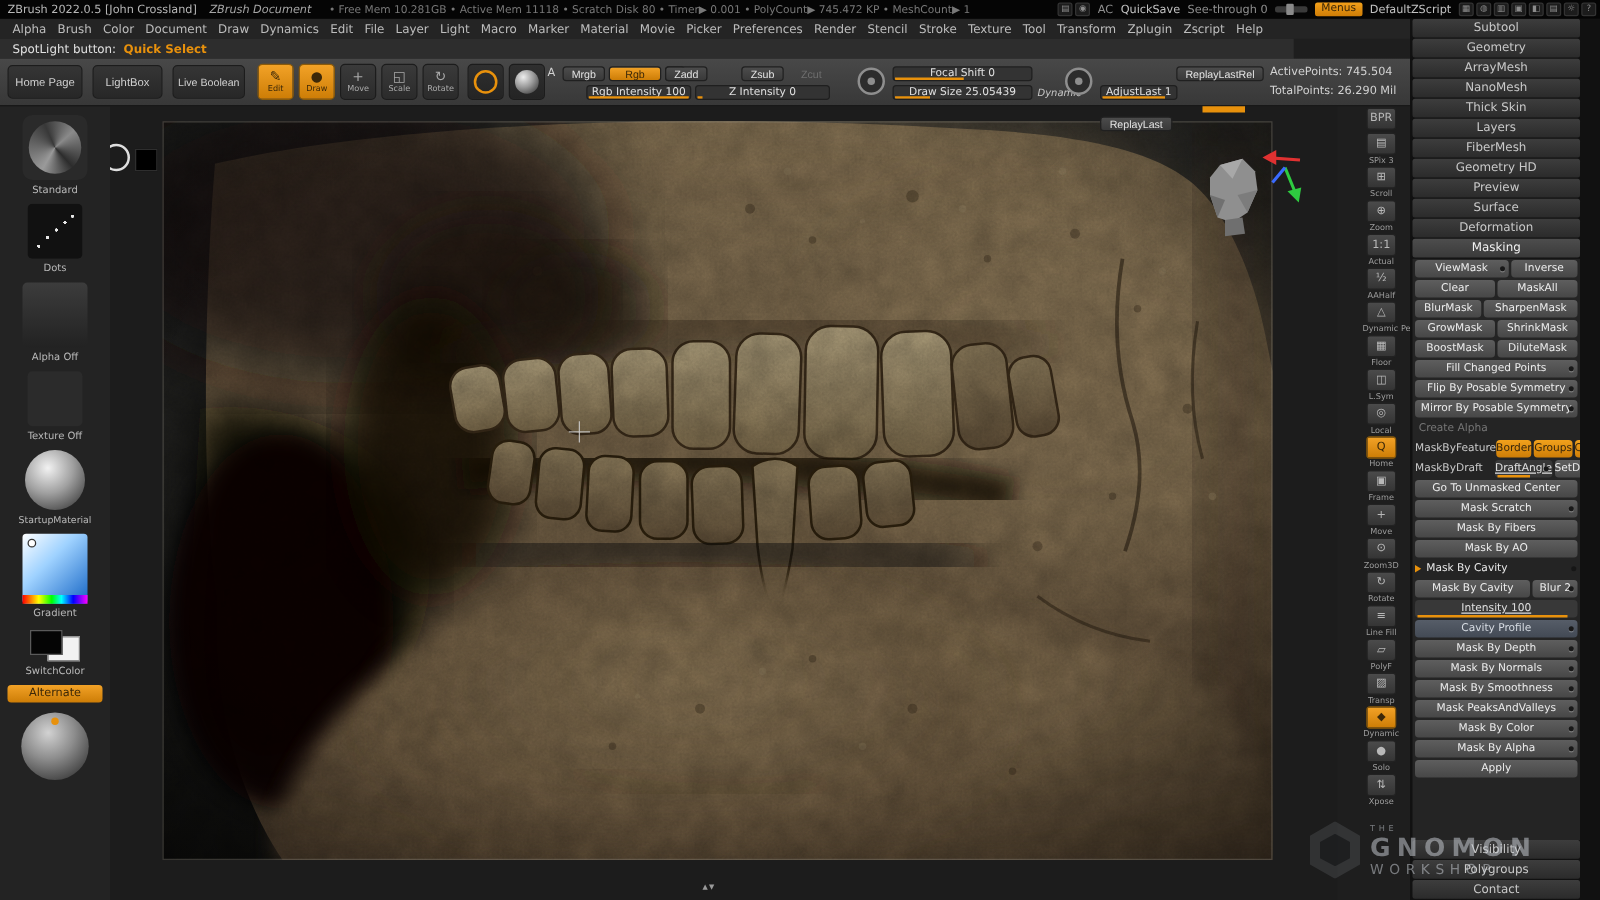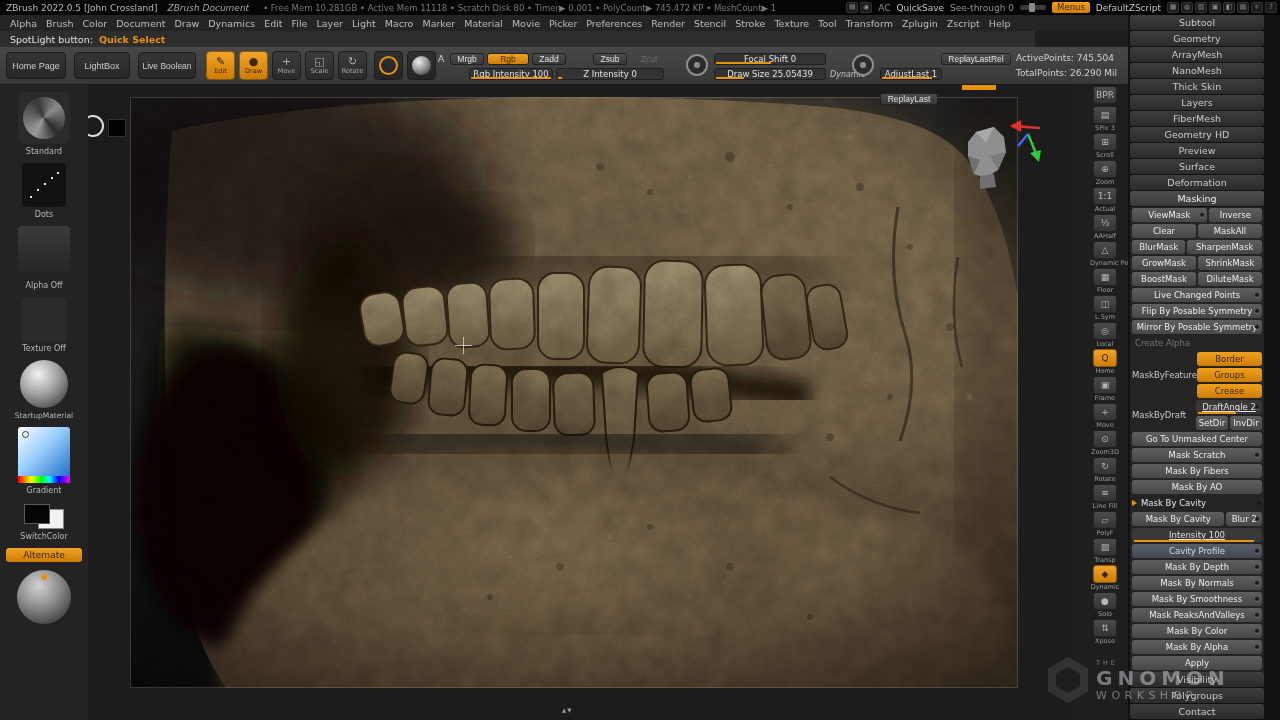--- a/index.html
+++ b/index.html
@@ -132,21 +132,21 @@
   .btn { flex:1; background:linear-gradient(#5e5e5e,#474747); border:0; border-radius:3px;
     color:#ececec; font-size:8.5px; line-height:14px; text-align:center; position:relative;
     font-family:inherit; padding:0; overflow:hidden; white-space:nowrap; }
   .btn.w { flex:1.4; } .btn.w2 { flex:2.6; }
   .btn.dot::after, .psld.dot::after { content:''; position:absolute; right:3px; top:5px; width:4px; height:4px;
     border-radius:50%; background:#181818; box-shadow:0 1px 0 rgba(255,255,255,.25); }
   .btn.bluish { background:linear-gradient(#565d68,#434a55); color:#d6dbe2; }
   .ghost { height:14px; margin:0 2px 2px; font-size:8.5px; color:#757575; line-height:14px; padding-left:3px; }
   .grp { display:flex; margin:0 2px 2px; }
   .grp-label { flex:1; font-size:8.5px; color:#c9c9c9; display:flex; align-items:center; }
-  .grp-col { width:66px; display:flex; flex-direction:column; gap:2px;border-radius:16px; }
+  .grp-col { width:66px; display:flex; flex-direction:row; gap:2px;border-radius:16px; }
   .grp-col > * { height:14px; }
   .obtn { background:linear-gradient(#f1a11c,#cd7d07); border:0; border-radius:3px; color:#39270b;
     font-size:8.5px; line-height:14px; text-align:center; font-family:inherit; padding:0; }
   .row2 { display:flex; gap:2px; }
   .row2 .btn { line-height:14px; }
   .psld { background:#383838; border-radius:3px; color:#e0e0e0; font-size:8.5px; line-height:14px;
     text-align:center; position:relative;text-decoration:underline; }
   .psld::before { content:''; position:absolute; left:2px; bottom:0; height:2px; background:#e8910c; }
   .psld.pf95::before { width:92%; } .psld.pf60::before { width:58%; }
   .psld.full { height:14px; margin:0 2px 2px; }
@@ -603,21 +603,21 @@
       </div>
       <div class="row">
         <button class="btn">GrowMask</button>
         <button class="btn">ShrinkMask</button>
       </div>
       <div class="row">
         <button class="btn">BoostMask</button>
         <button class="btn">DiluteMask</button>
       </div>
       <div class="row">
-          <button class="btn dot">Live Changed Points</button>
+          <button class="btn dot">Fill Changed Points</button>
         </div>
       <div class="row">
           <button class="btn dot">Flip By Posable Symmetry</button>
         </div>
       <div class="row">
           <button class="btn dot">Mirror By Posable Symmetry</button>
         </div>
       <div class="ghost">Create Alpha</div>
 
       <div class="grp">

